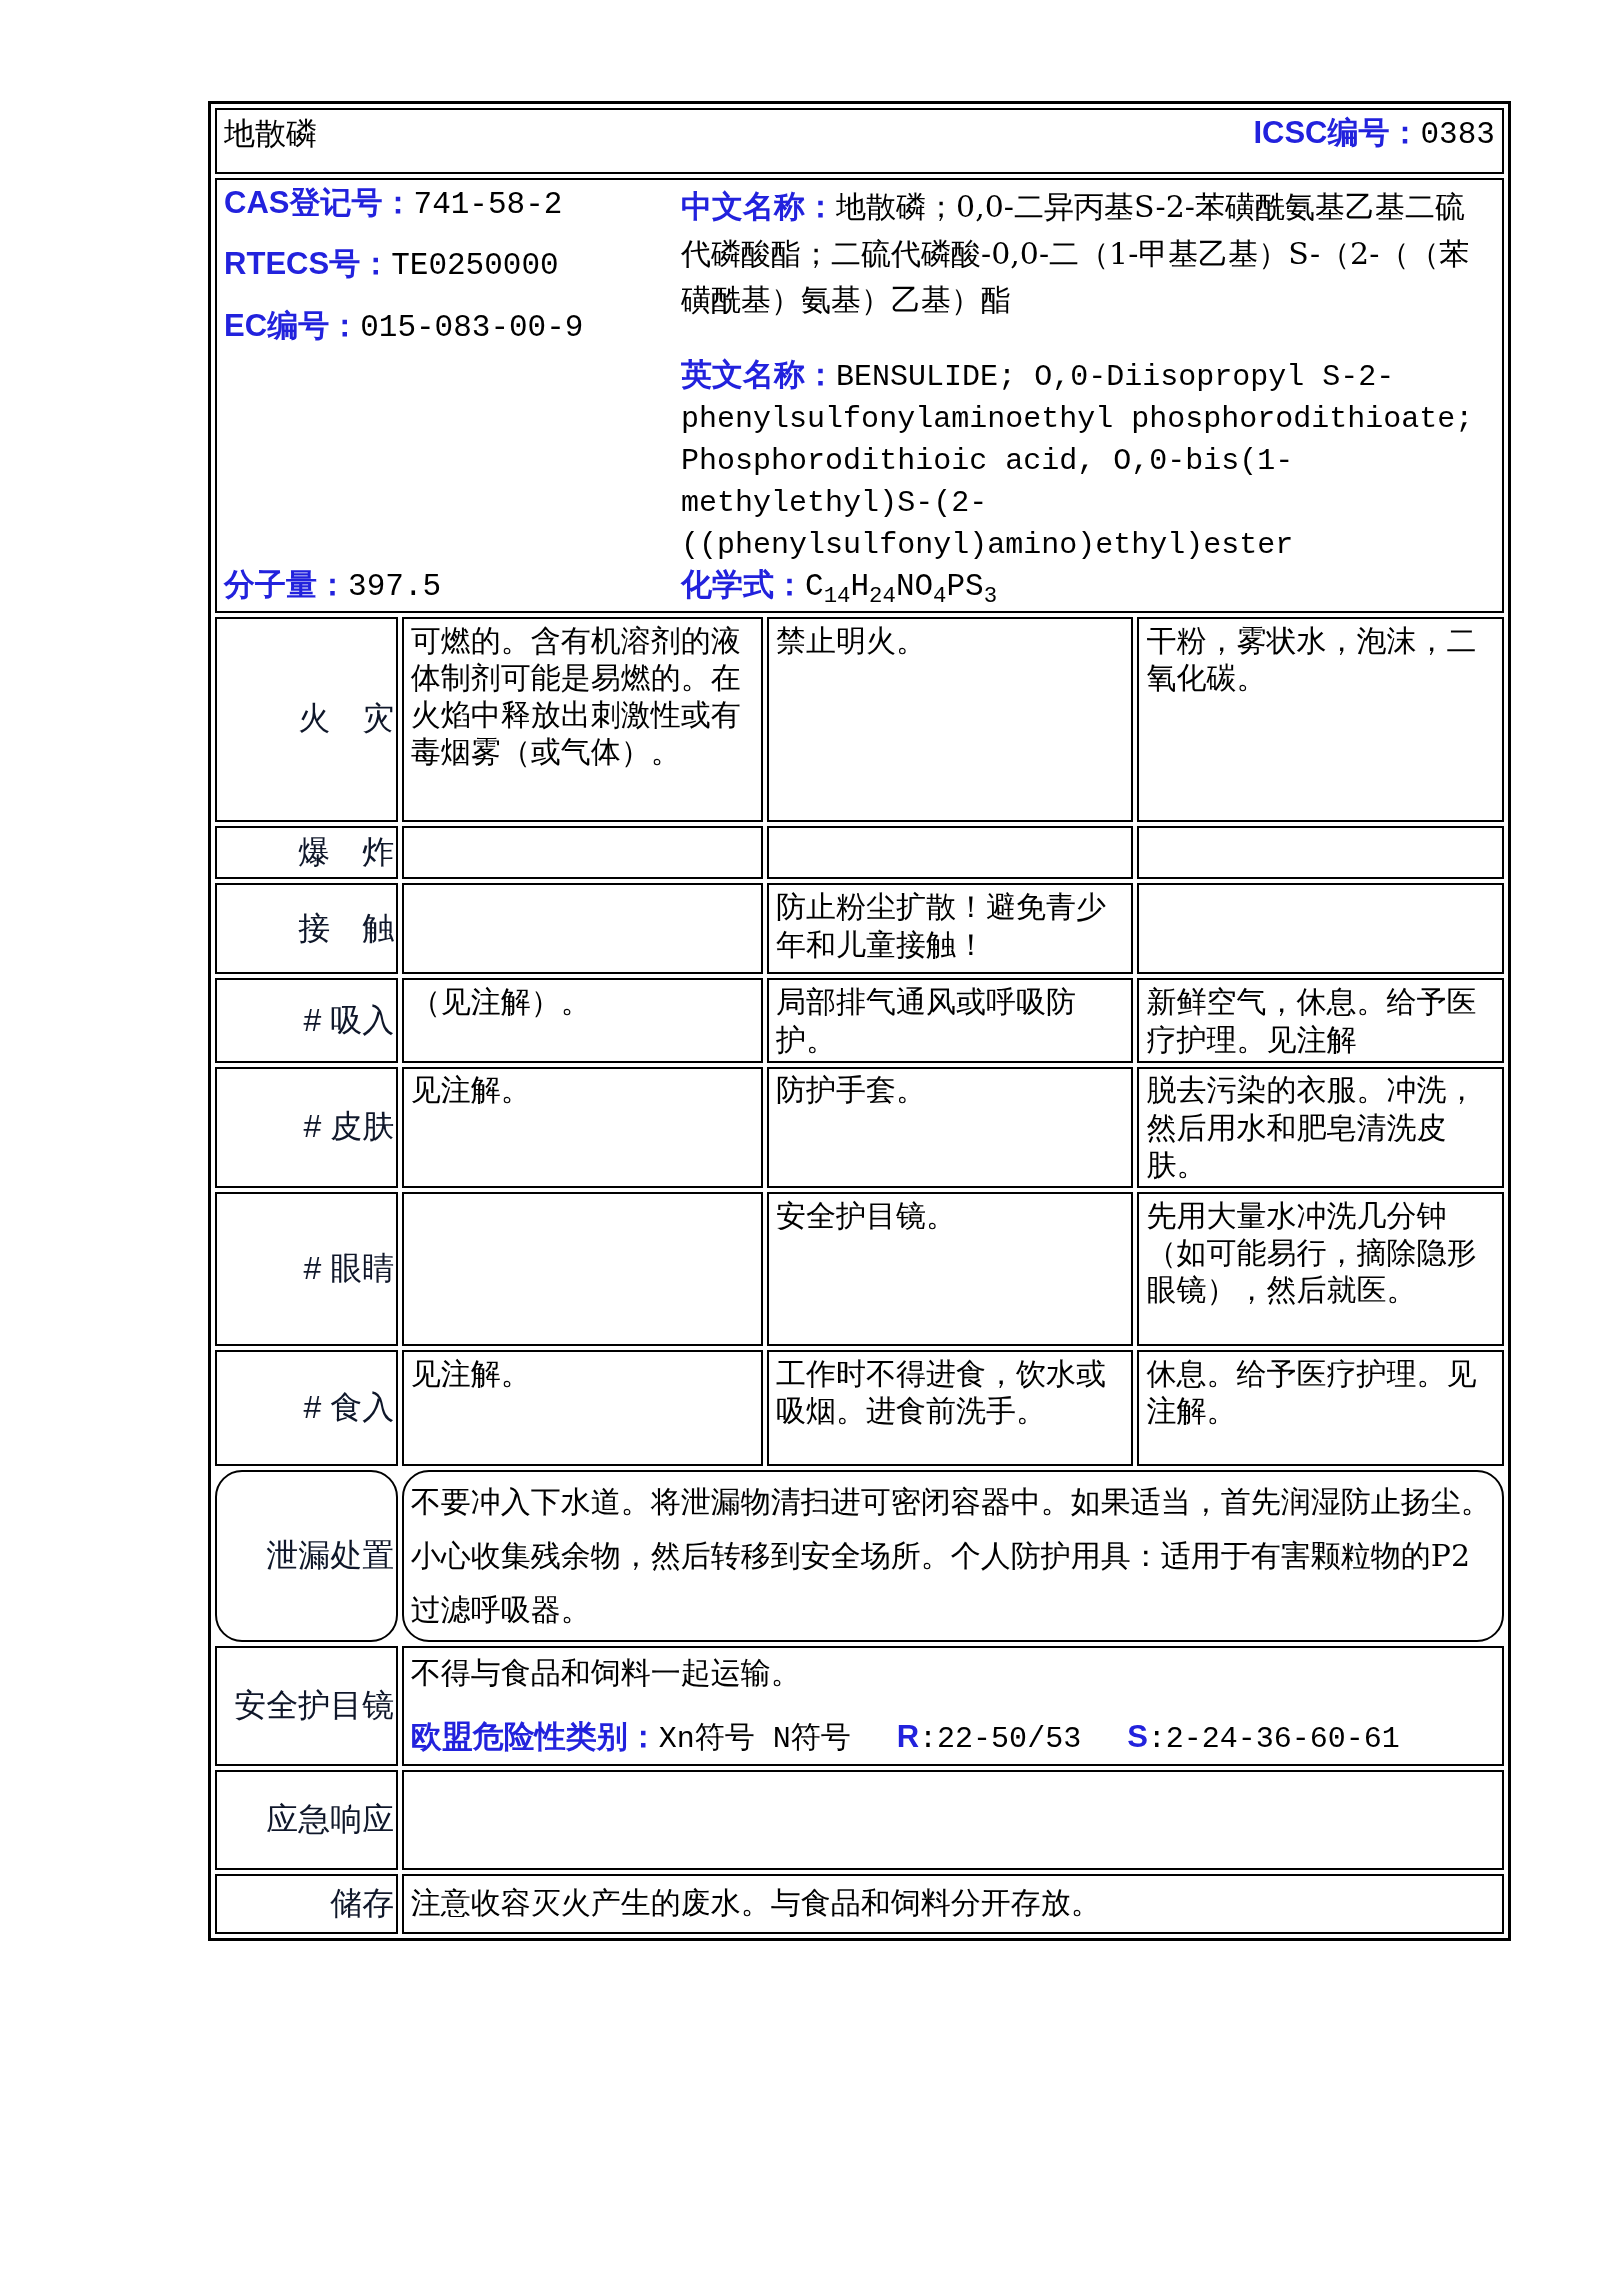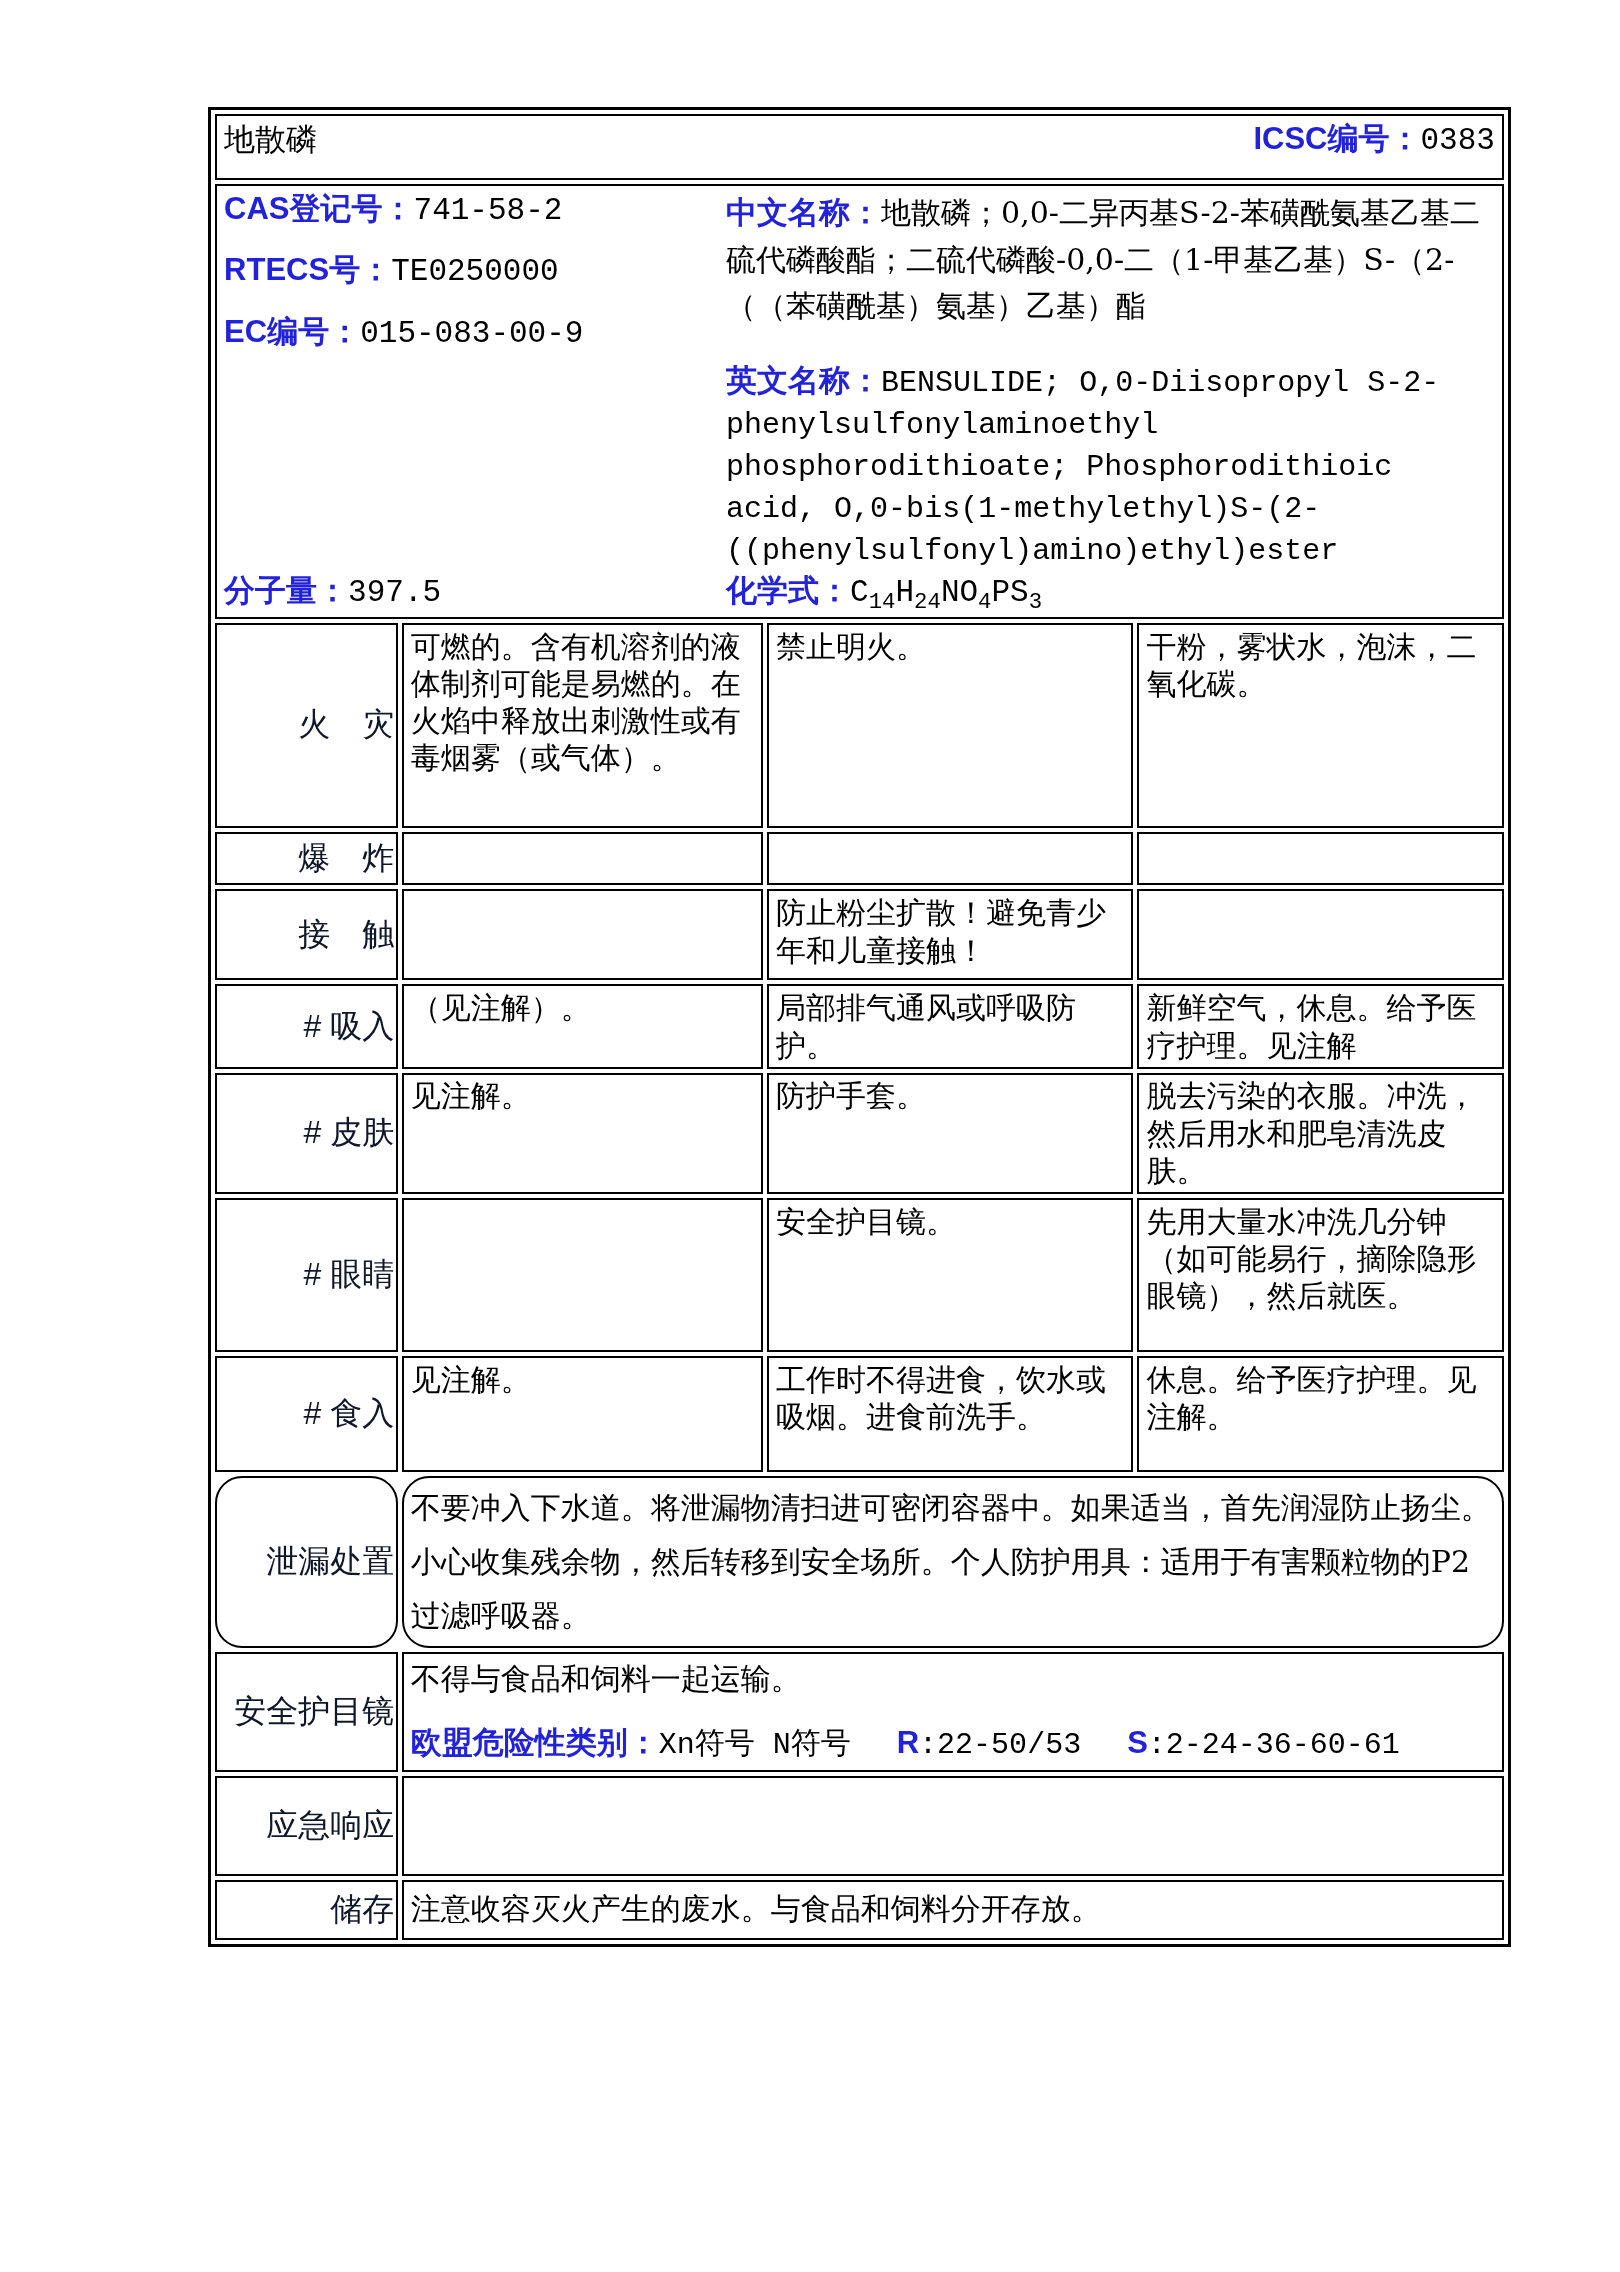--- a/index.html
+++ b/index.html
@@ -11,21 +11,21 @@
   .main-title{
     margin-top:21.4px;
     text-align:center;
     font-family:"Liberation Sans","DejaVu Sans",sans-serif;
     font-weight:bold;
     font-size:56px;
     letter-spacing:7.1px;
     color:#ff0000;
   }
   table.card{
-    position:absolute;left:208px;top:107px;width:1303px;
+    position:absolute;left:208px;top:101px;width:1303px;
     border:3.6px solid #000;
     border-collapse:separate;border-spacing:4.3px;
     box-sizing:border-box;
     table-layout:fixed;
   }
   td{
     border:2.1px solid #000;
     box-sizing:border-box;
     padding:2.9px 7.1px;
     overflow:hidden;
@@ -64,21 +64,21 @@
   tr.r-spill td{height:153px;border-radius:27px;}
   tr.r-pack td{height:120px;}
   tr.r-emer td{height:100px;}
   tr.r-store td{height:60px;}
 
   .head-flex{
     display:flex;justify-content:space-between;align-items:center;
     font-size:31px;
   }
   .head-flex .icsc{font-size:31px;}
-  .id-flex{display:flex;height:100%;gap:45px;}
+  .id-flex{display:flex;height:100%;}
   .id-left{
     width:457px;flex:none;display:flex;flex-direction:column;
     font-size:31px;
   }
   .id-line{margin-bottom:20px;white-space:nowrap;}
   .id-line .val{font-size:31px;}
   .mw-line{margin-top:auto;padding-bottom:1.4px;white-space:nowrap;}
   .id-right{flex:1;display:flex;flex-direction:column;font-size:30px;}
   .name-block{line-height:1.55;}
   .name-block.en{margin-top:31px;line-height:1.3;}

